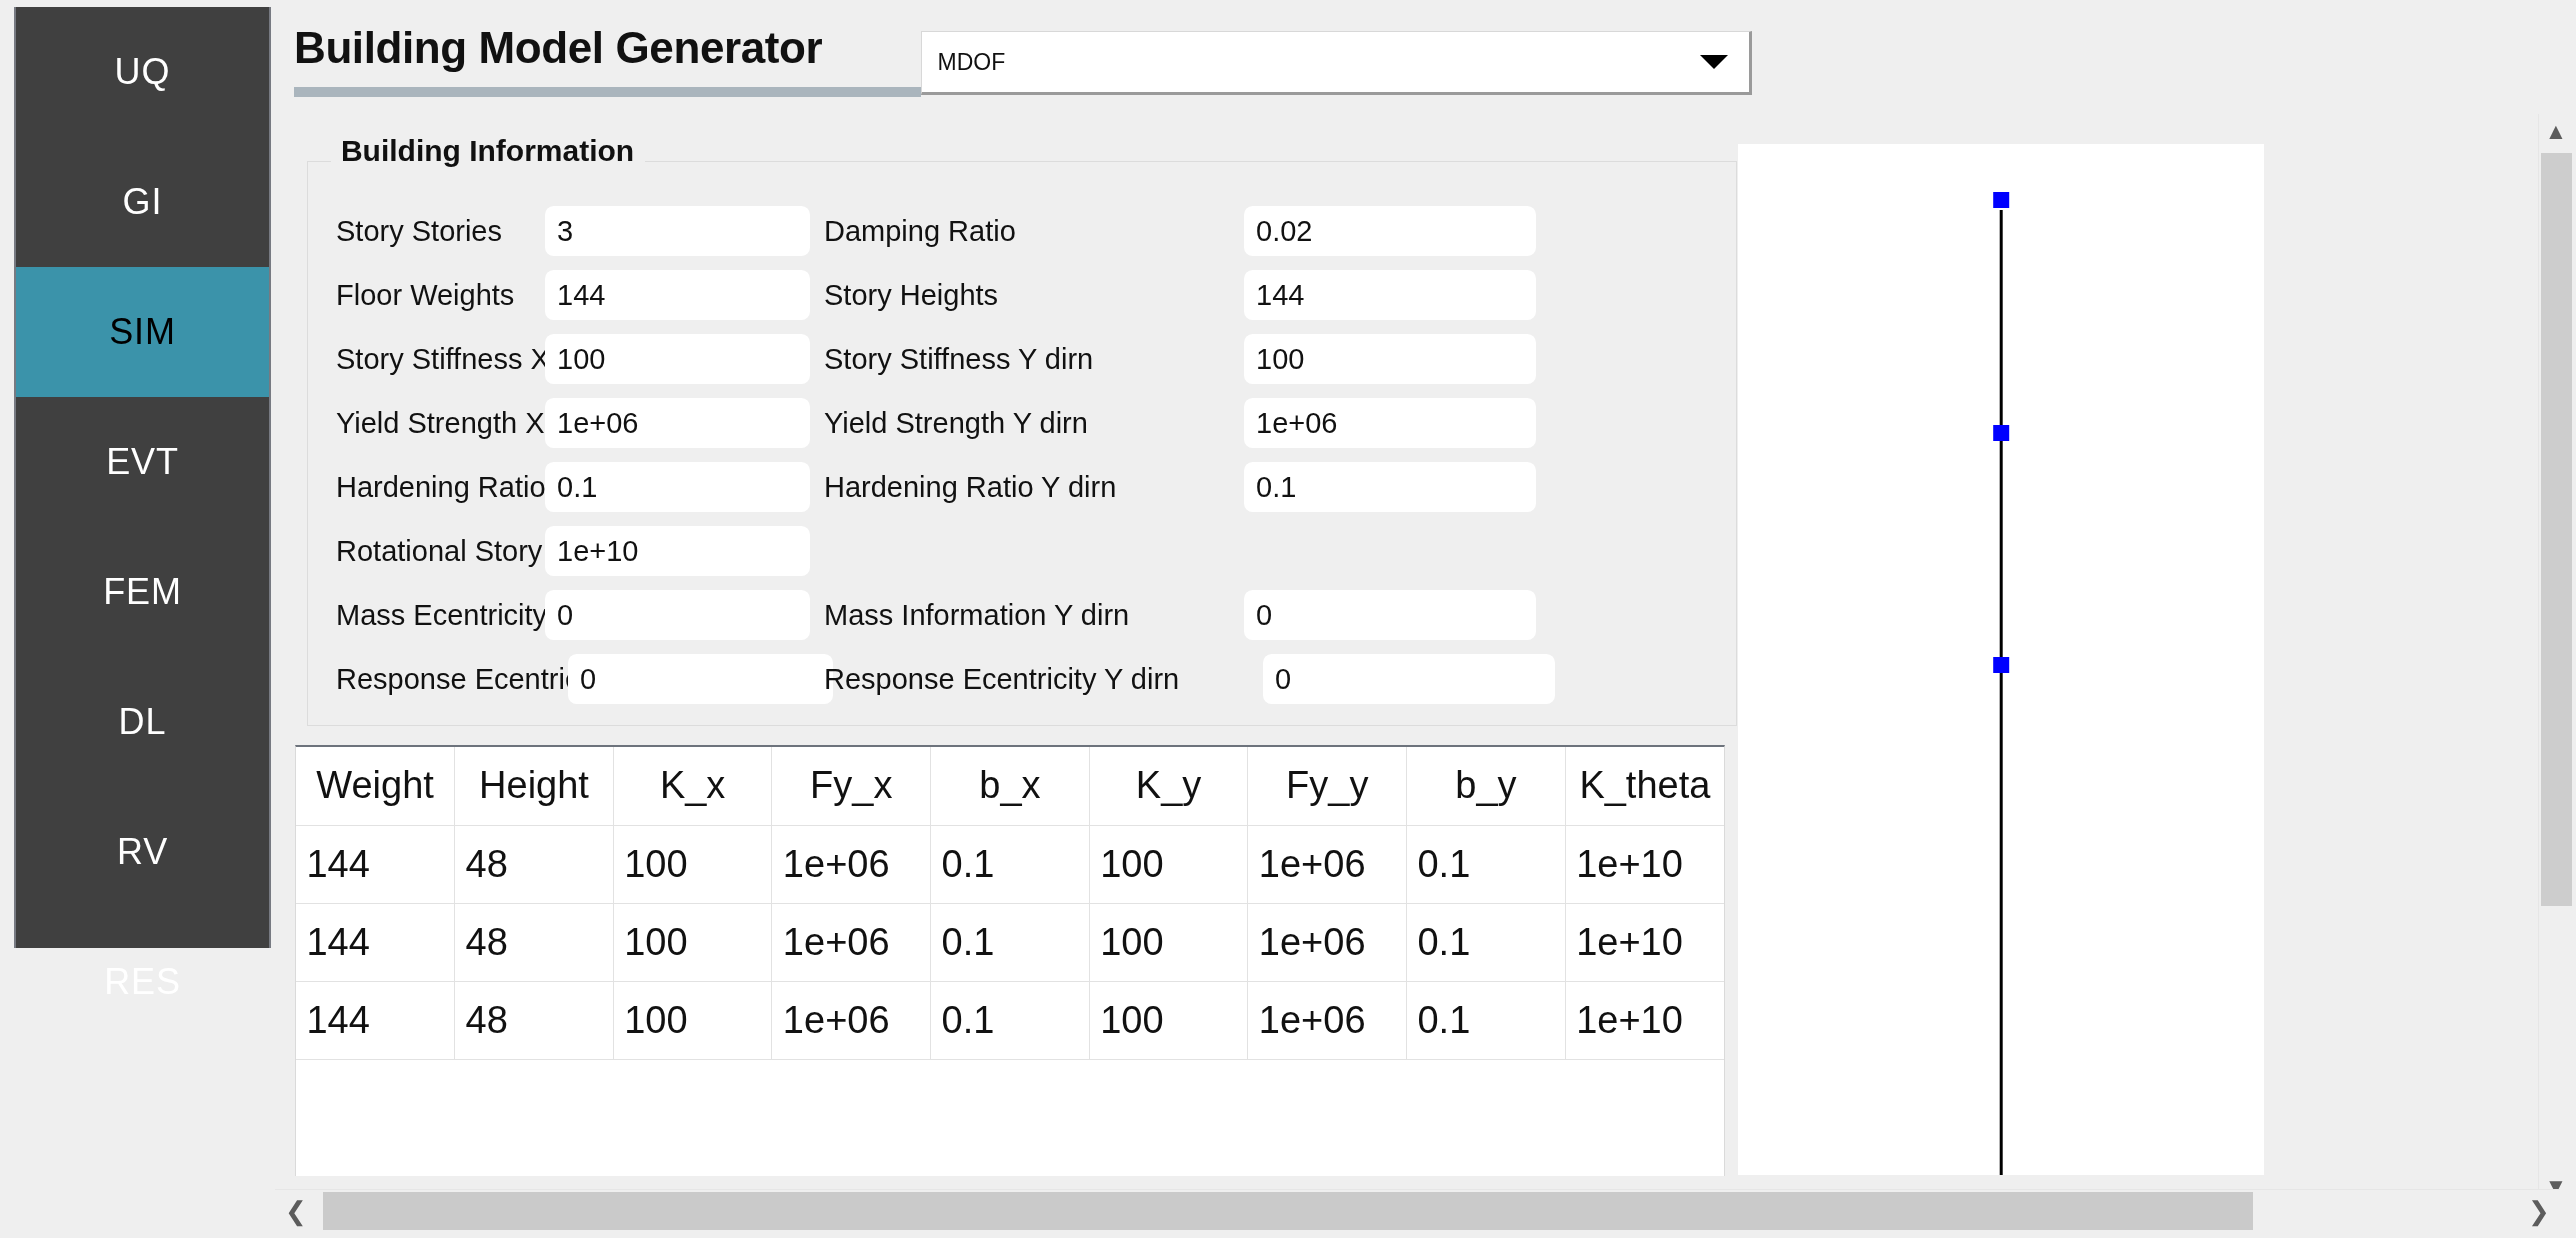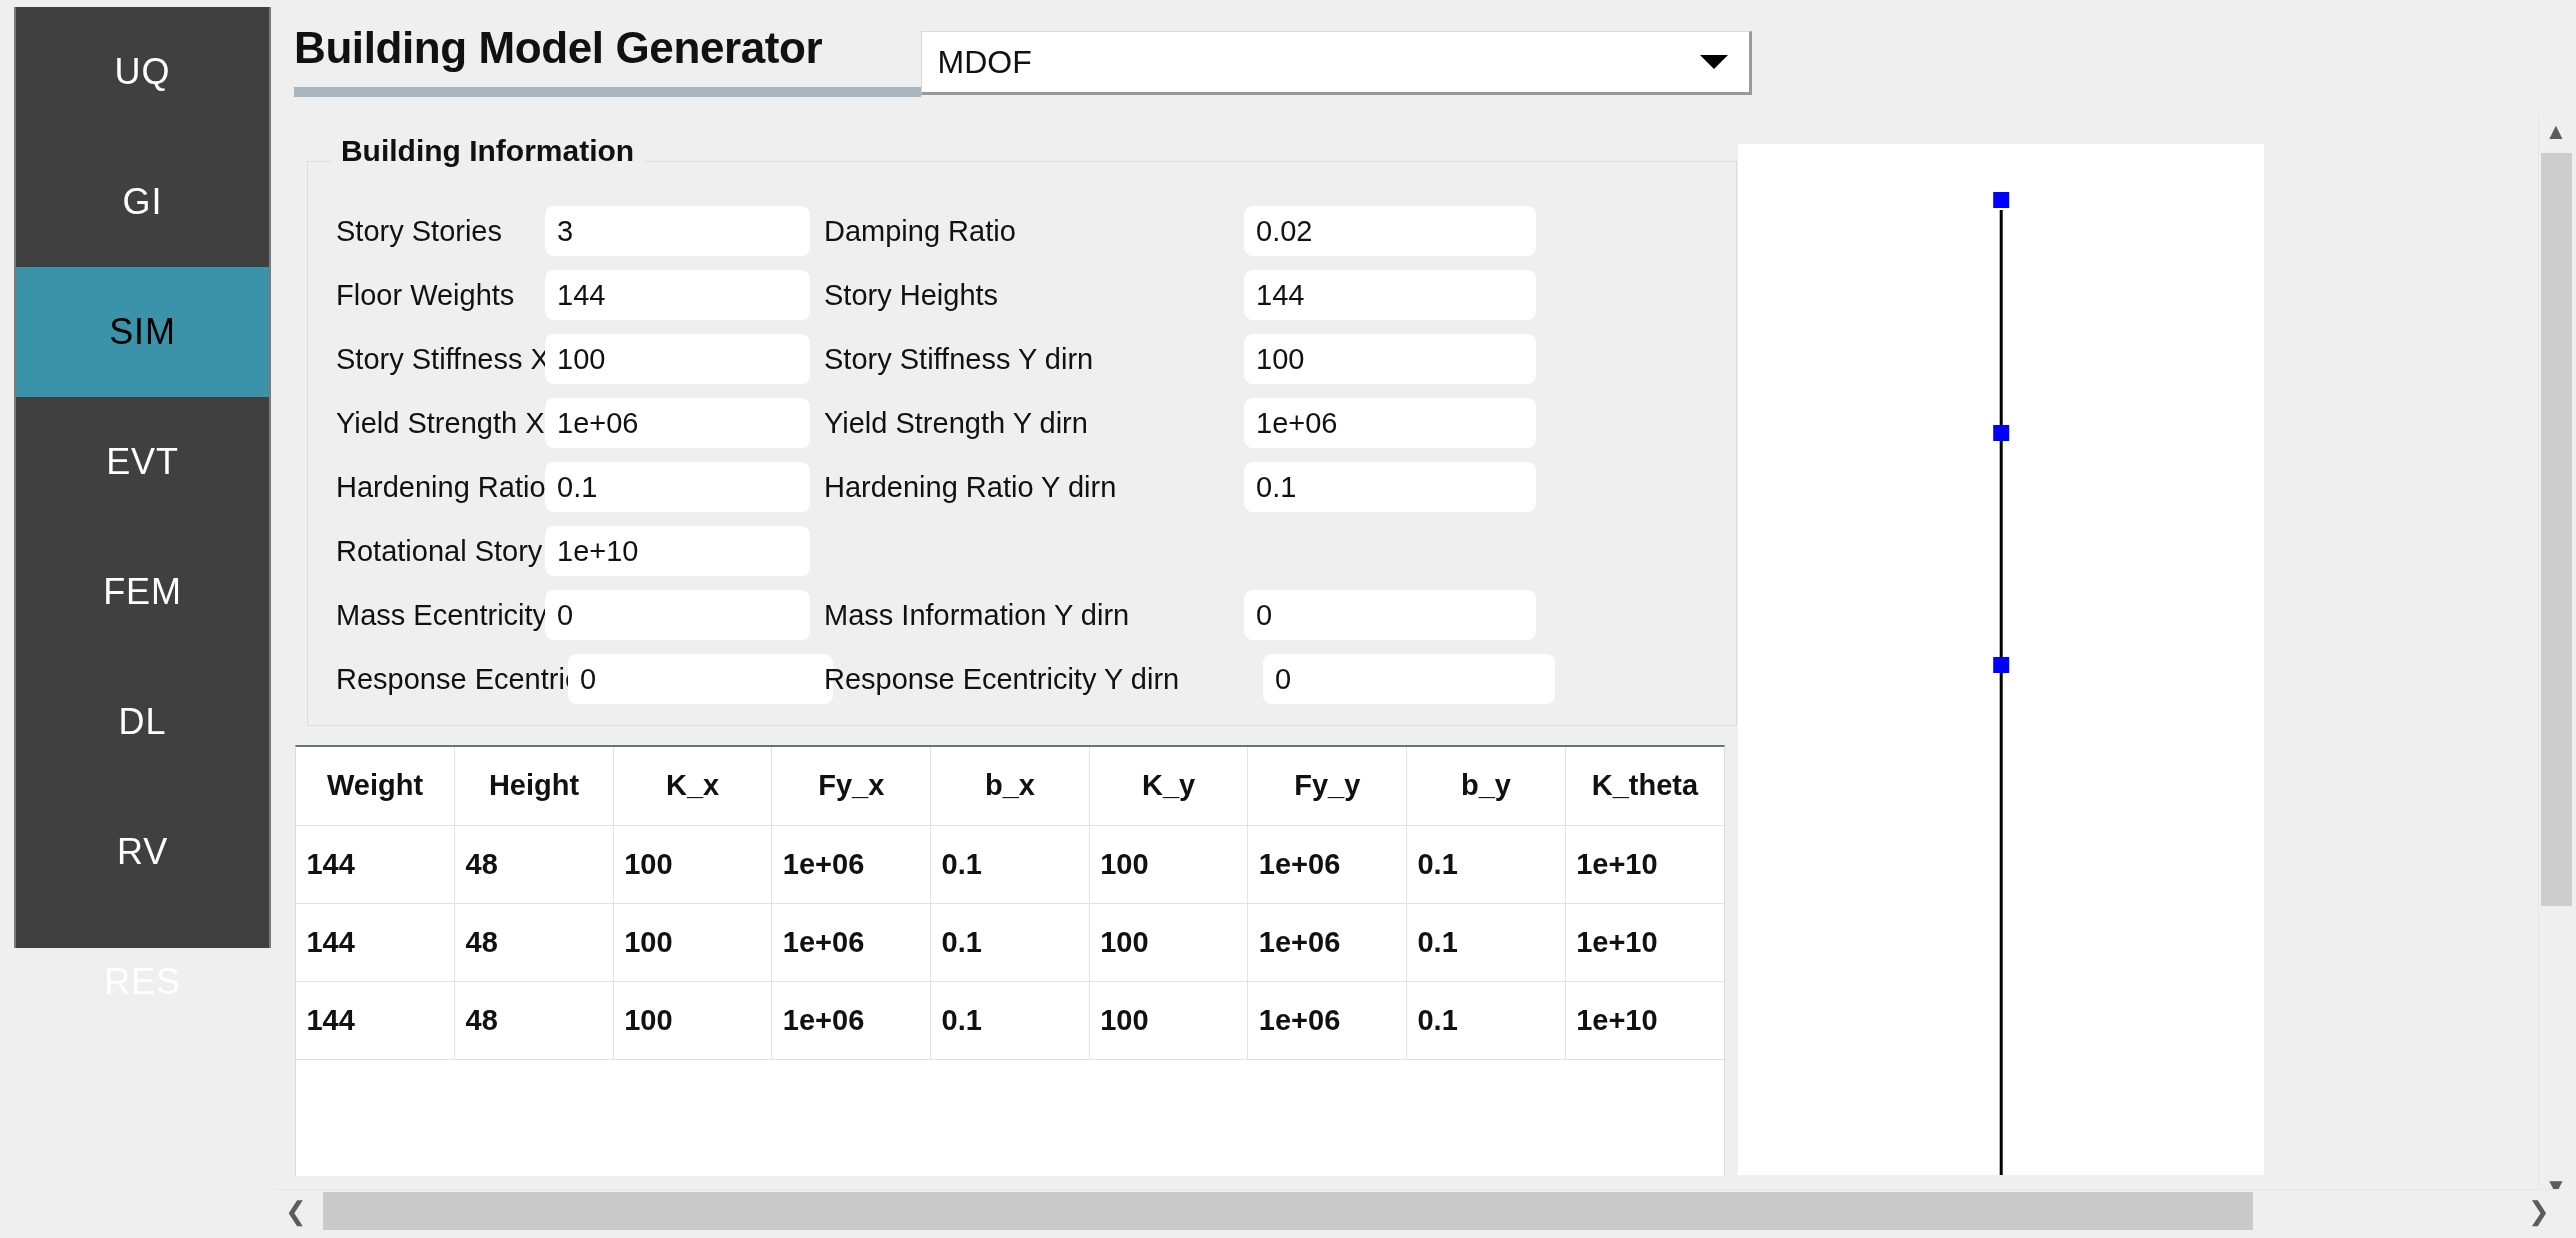--- a/index.html
+++ b/index.html
@@ -35,21 +35,21 @@
   #model-select {
     position: absolute; left: 921px; top: 31px;
     width: 831px; height: 64px;
     background: #ffffff;
     border: 0.9px solid #d8d8d8;
     border-right: 3.5px solid #9a9a9a;
     border-bottom: 3.5px solid #9a9a9a;
     display: flex; align-items: center;
     cursor: pointer;
   }
-  #model-select-label { font-size: 32px; color: #111; padding-left: 15.6px; }
+  #model-select-label { font-size: 23px; color: #111; padding-left: 15.6px; }
   #model-select-arrow {
     position: absolute; right: 21px; top: 50%; transform: translateY(-50%);
     width: 0; height: 0;
     border-left: 14px solid transparent;
     border-right: 14px solid transparent;
     border-top: 14.7px solid #000;
   }
 
   
   #bi-group {
@@ -86,21 +86,21 @@
     position: absolute; left: 295px; top: 745px;
     width: 1430px; height: 431px;
     background: #ffffff;
     border-top: 2.6px solid #6d737c;
     border-left: 0.9px solid #dadada;
     border-right: 0.9px solid #dadada;
     overflow: hidden;
   }
   table { width: 100%; border-collapse: collapse; table-layout: fixed; }
   th, td {
-    font-size: 29px; color: #111; font-weight: bold;
+    font-size: 38px; color: #111; font-weight: normal;
     border-right: 0.9px solid #e2e2e2;
     border-bottom: 0.9px solid #e2e2e2;
     height: 78px;
   }
   th { text-align: center; vertical-align: middle; }
   td { text-align: left; padding-left: 10.4px; vertical-align: middle; }
   th:last-child, td:last-child { border-right: none; }
 
   
   #viz-panel {

